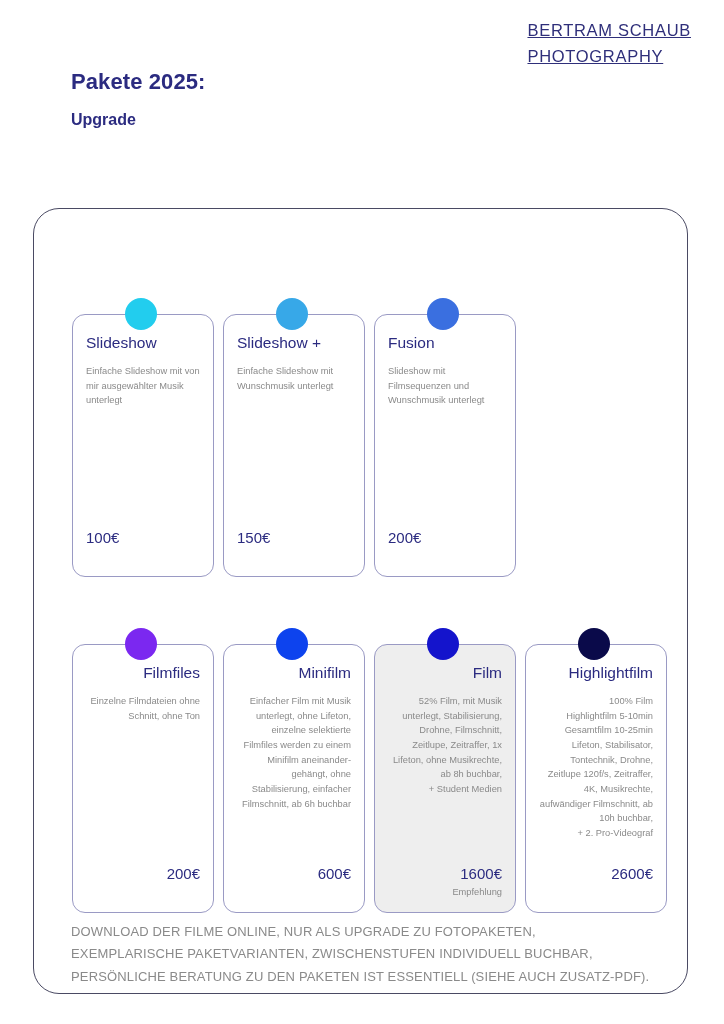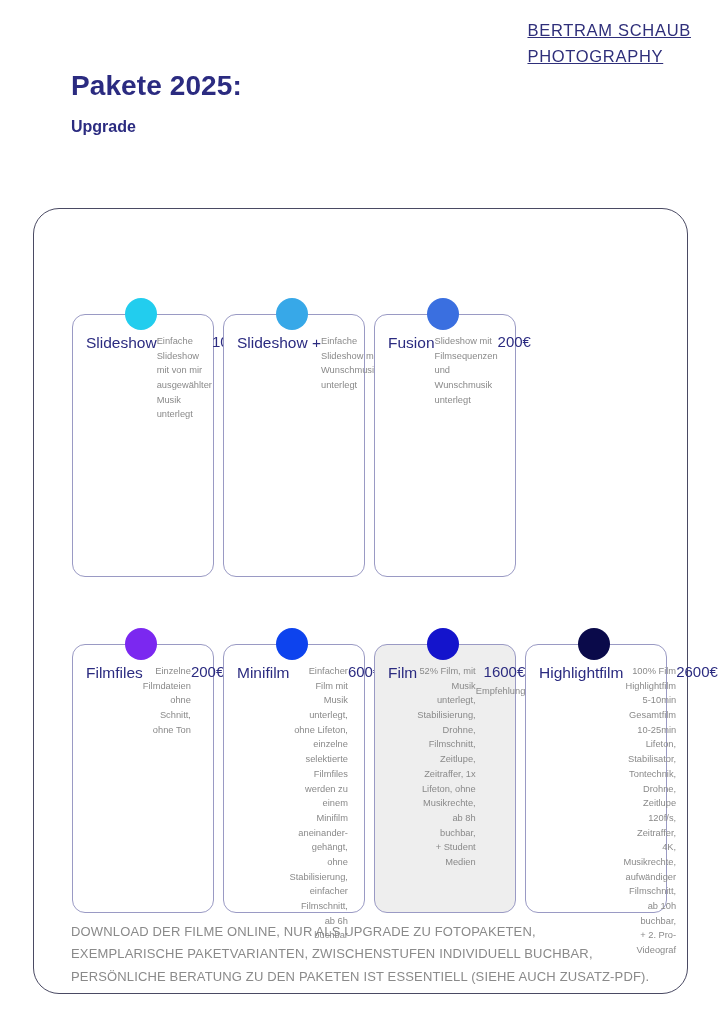--- a/index.html
+++ b/index.html
@@ -30,21 +30,21 @@
   }
   .brand div { white-space: nowrap; text-decoration: underline; }
 
   
   .titleblock {
     position: absolute;
     left: 71px;
     top: 68px;
   }
   .title-kicker {
-    font-size: 28px;
+    font-size: 22px;
     font-weight: bold;
     color: #2b2b80;
     letter-spacing: 0.1px;
     line-height: 1.25;
     margin: 0 0 14px 0;
   }
   .title-main {
     font-size: 29px;
     font-weight: 400;
     color: #2b2b80;
@@ -88,21 +88,21 @@
   .card-wrap:last-child { margin-right: 0; }
 
   .card {
     position: relative;
     box-sizing: border-box;
     border: 1px solid #9a9ac4;
     border-radius: 13px;
     background: #ffffff;
     padding: 19px 13px 0 13px;
     display: flex;
-    flex-direction: row;
+    flex-direction: column;
   }
   .card.tall-1 { height: 263px; }
   .card.tall-2 { height: 269px; text-align: right; }
   .card.shaded { background: #eeeeee; }
 
   .dot {
     position: absolute;
     width: 32px;
     height: 32px;
     border-radius: 50%;

